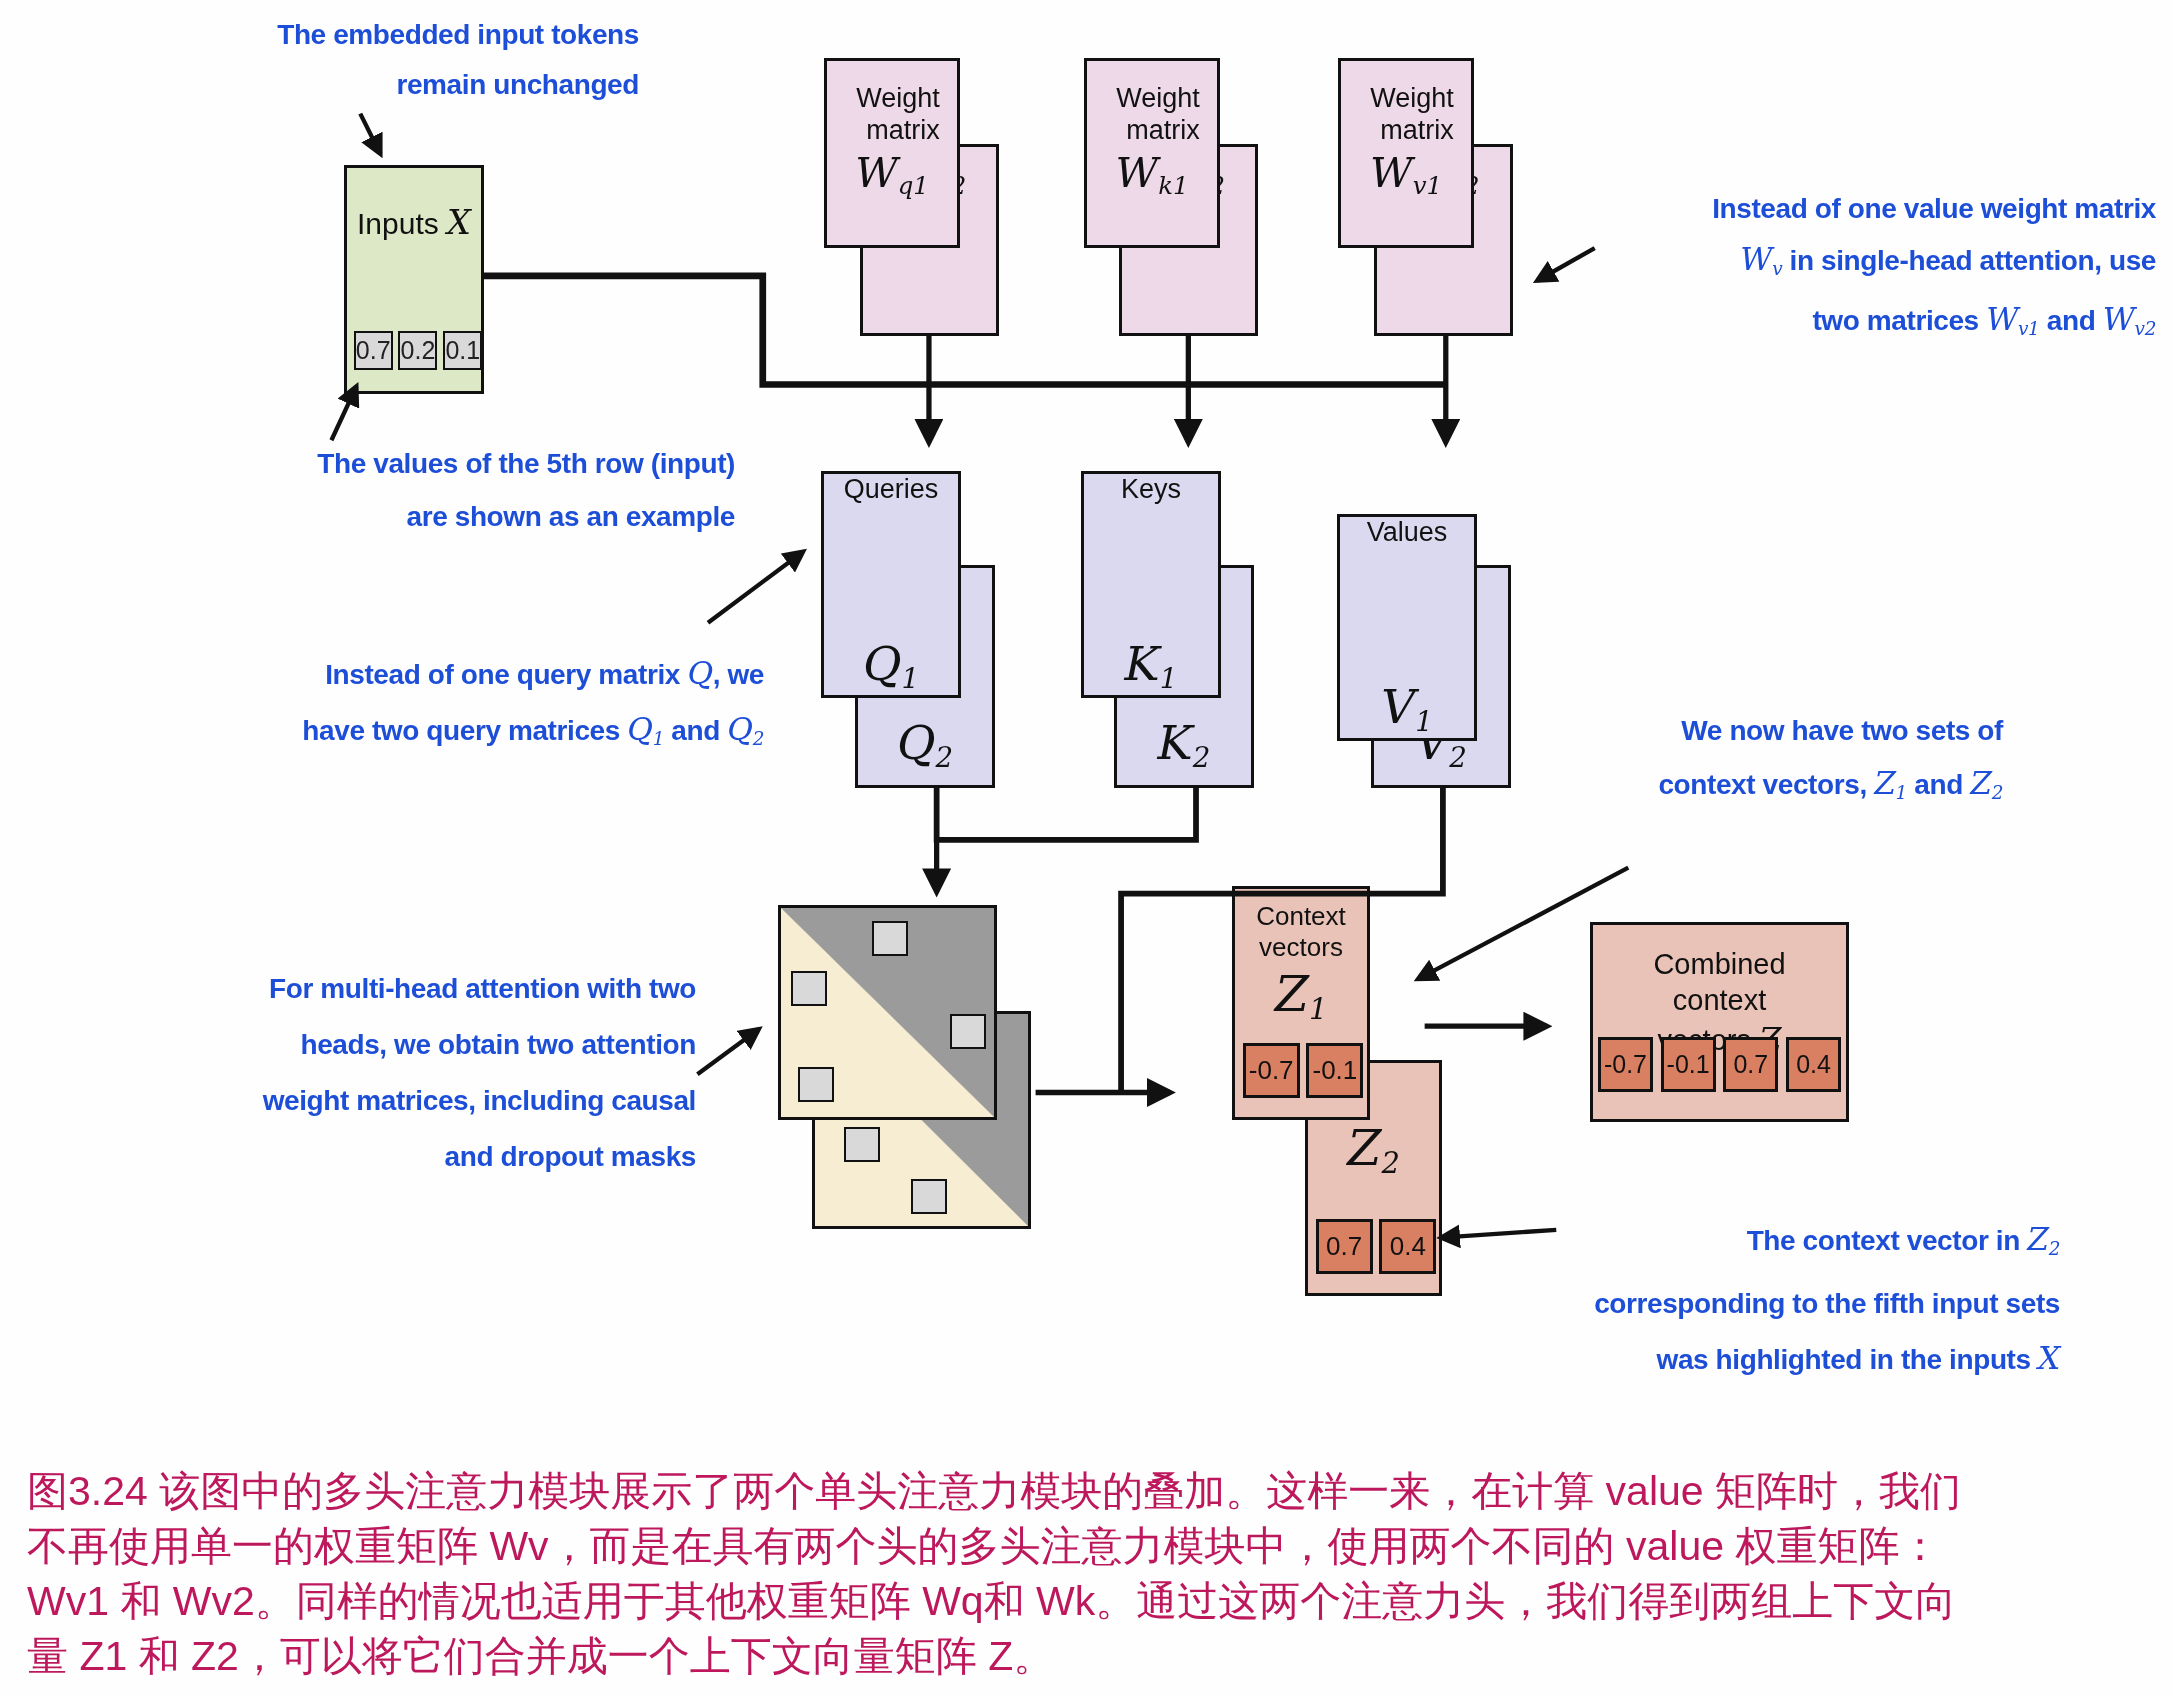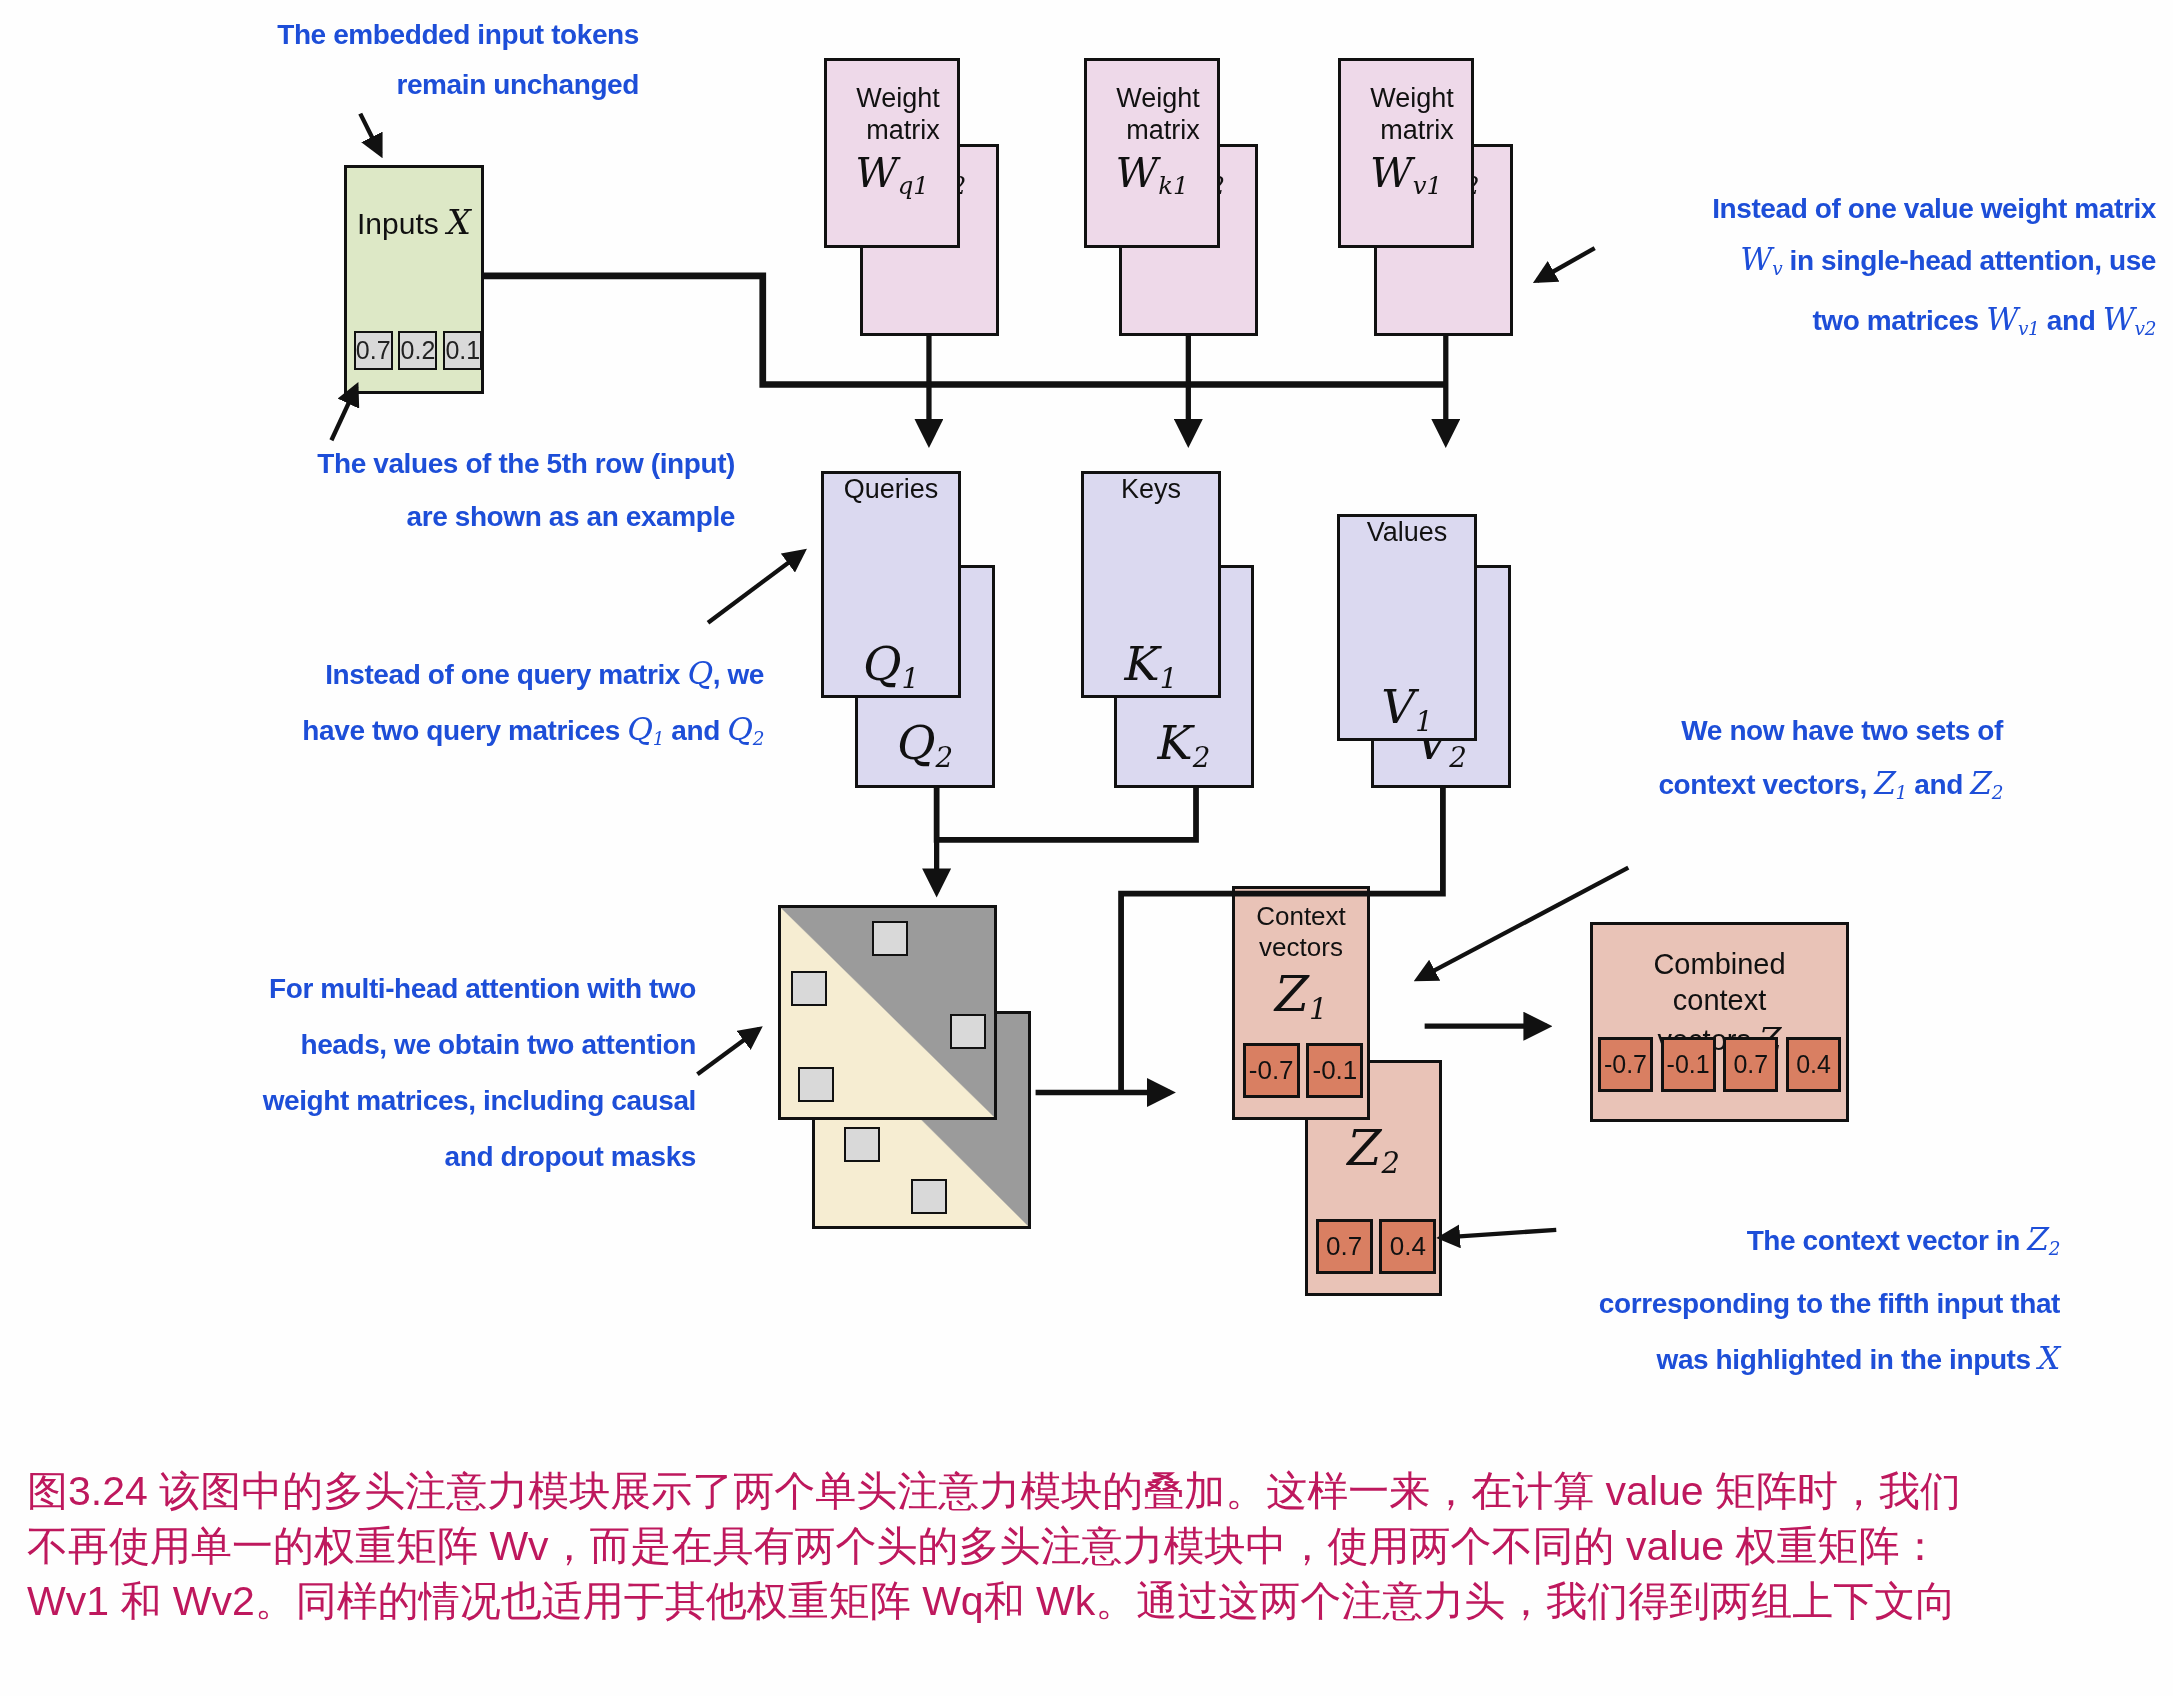--- a/index.html
+++ b/index.html
@@ -94,21 +94,21 @@
 
   <div class="ann" style="left:120px;top:961px;width:576px;line-height:56px;">
     <div>For multi-head attention with two</div>
     <div>heads, we obtain two attention</div>
     <div>weight matrices, including causal</div>
     <div>and dropout masks</div>
   </div>
 
   <div class="ann" style="left:1460px;top:1212px;width:600px;line-height:55px;">
     <div><span>The context vector in </span><span class="mth">Z</span><span class="msub">2</span></div>
-    <div><span>corresponding to the fifth input that</span></div>
+    <div><span>corresponding to the fifth input sets</span></div>
     <div><span>was highlighted in the inputs </span><span class="mth">X</span></div>
   </div>
 
   <div class="bx inputs-box">
     <div class="inputs-title">
       <span>Inputs</span>
       <span class="mth">X</span>
     </div>
     <div class="input-cells">
       <div class="icell">0.7</div>
@@ -231,16 +231,17 @@
       <path d="M1502,818 L1502,930 L1167,930 L1167,1135" stroke-width="6"></path>
       <path d="M1078,1137 L1218,1137" stroke-width="5.5" marker-end="url(#ah)"></path>
       <path d="M1483,1068 L1610,1068" stroke-width="5.5" marker-end="url(#ah)"></path>
     </g>
   </svg>
 
   <div class="caption">
     <div>图3.24 该图中的多头注意力模块展示了两个单头注意力模块的叠加。这样一来，在计算 value 矩阵时，我们</div>
     <div>不再使用单一的权重矩阵 Wv，而是在具有两个头的多头注意力模块中，使用两个不同的 value 权重矩阵：</div>
     <div>Wv1 和 Wv2。同样的情况也适用于其他权重矩阵 Wq和 Wk。通过这两个注意力头，我们得到两组上下文向</div>
+    <div>量 Z1 和 Z2，可以将它们合并成一个上下文向量矩阵 Z。</div>
   </div>
 
 </div>
 
 
 </body></html>

